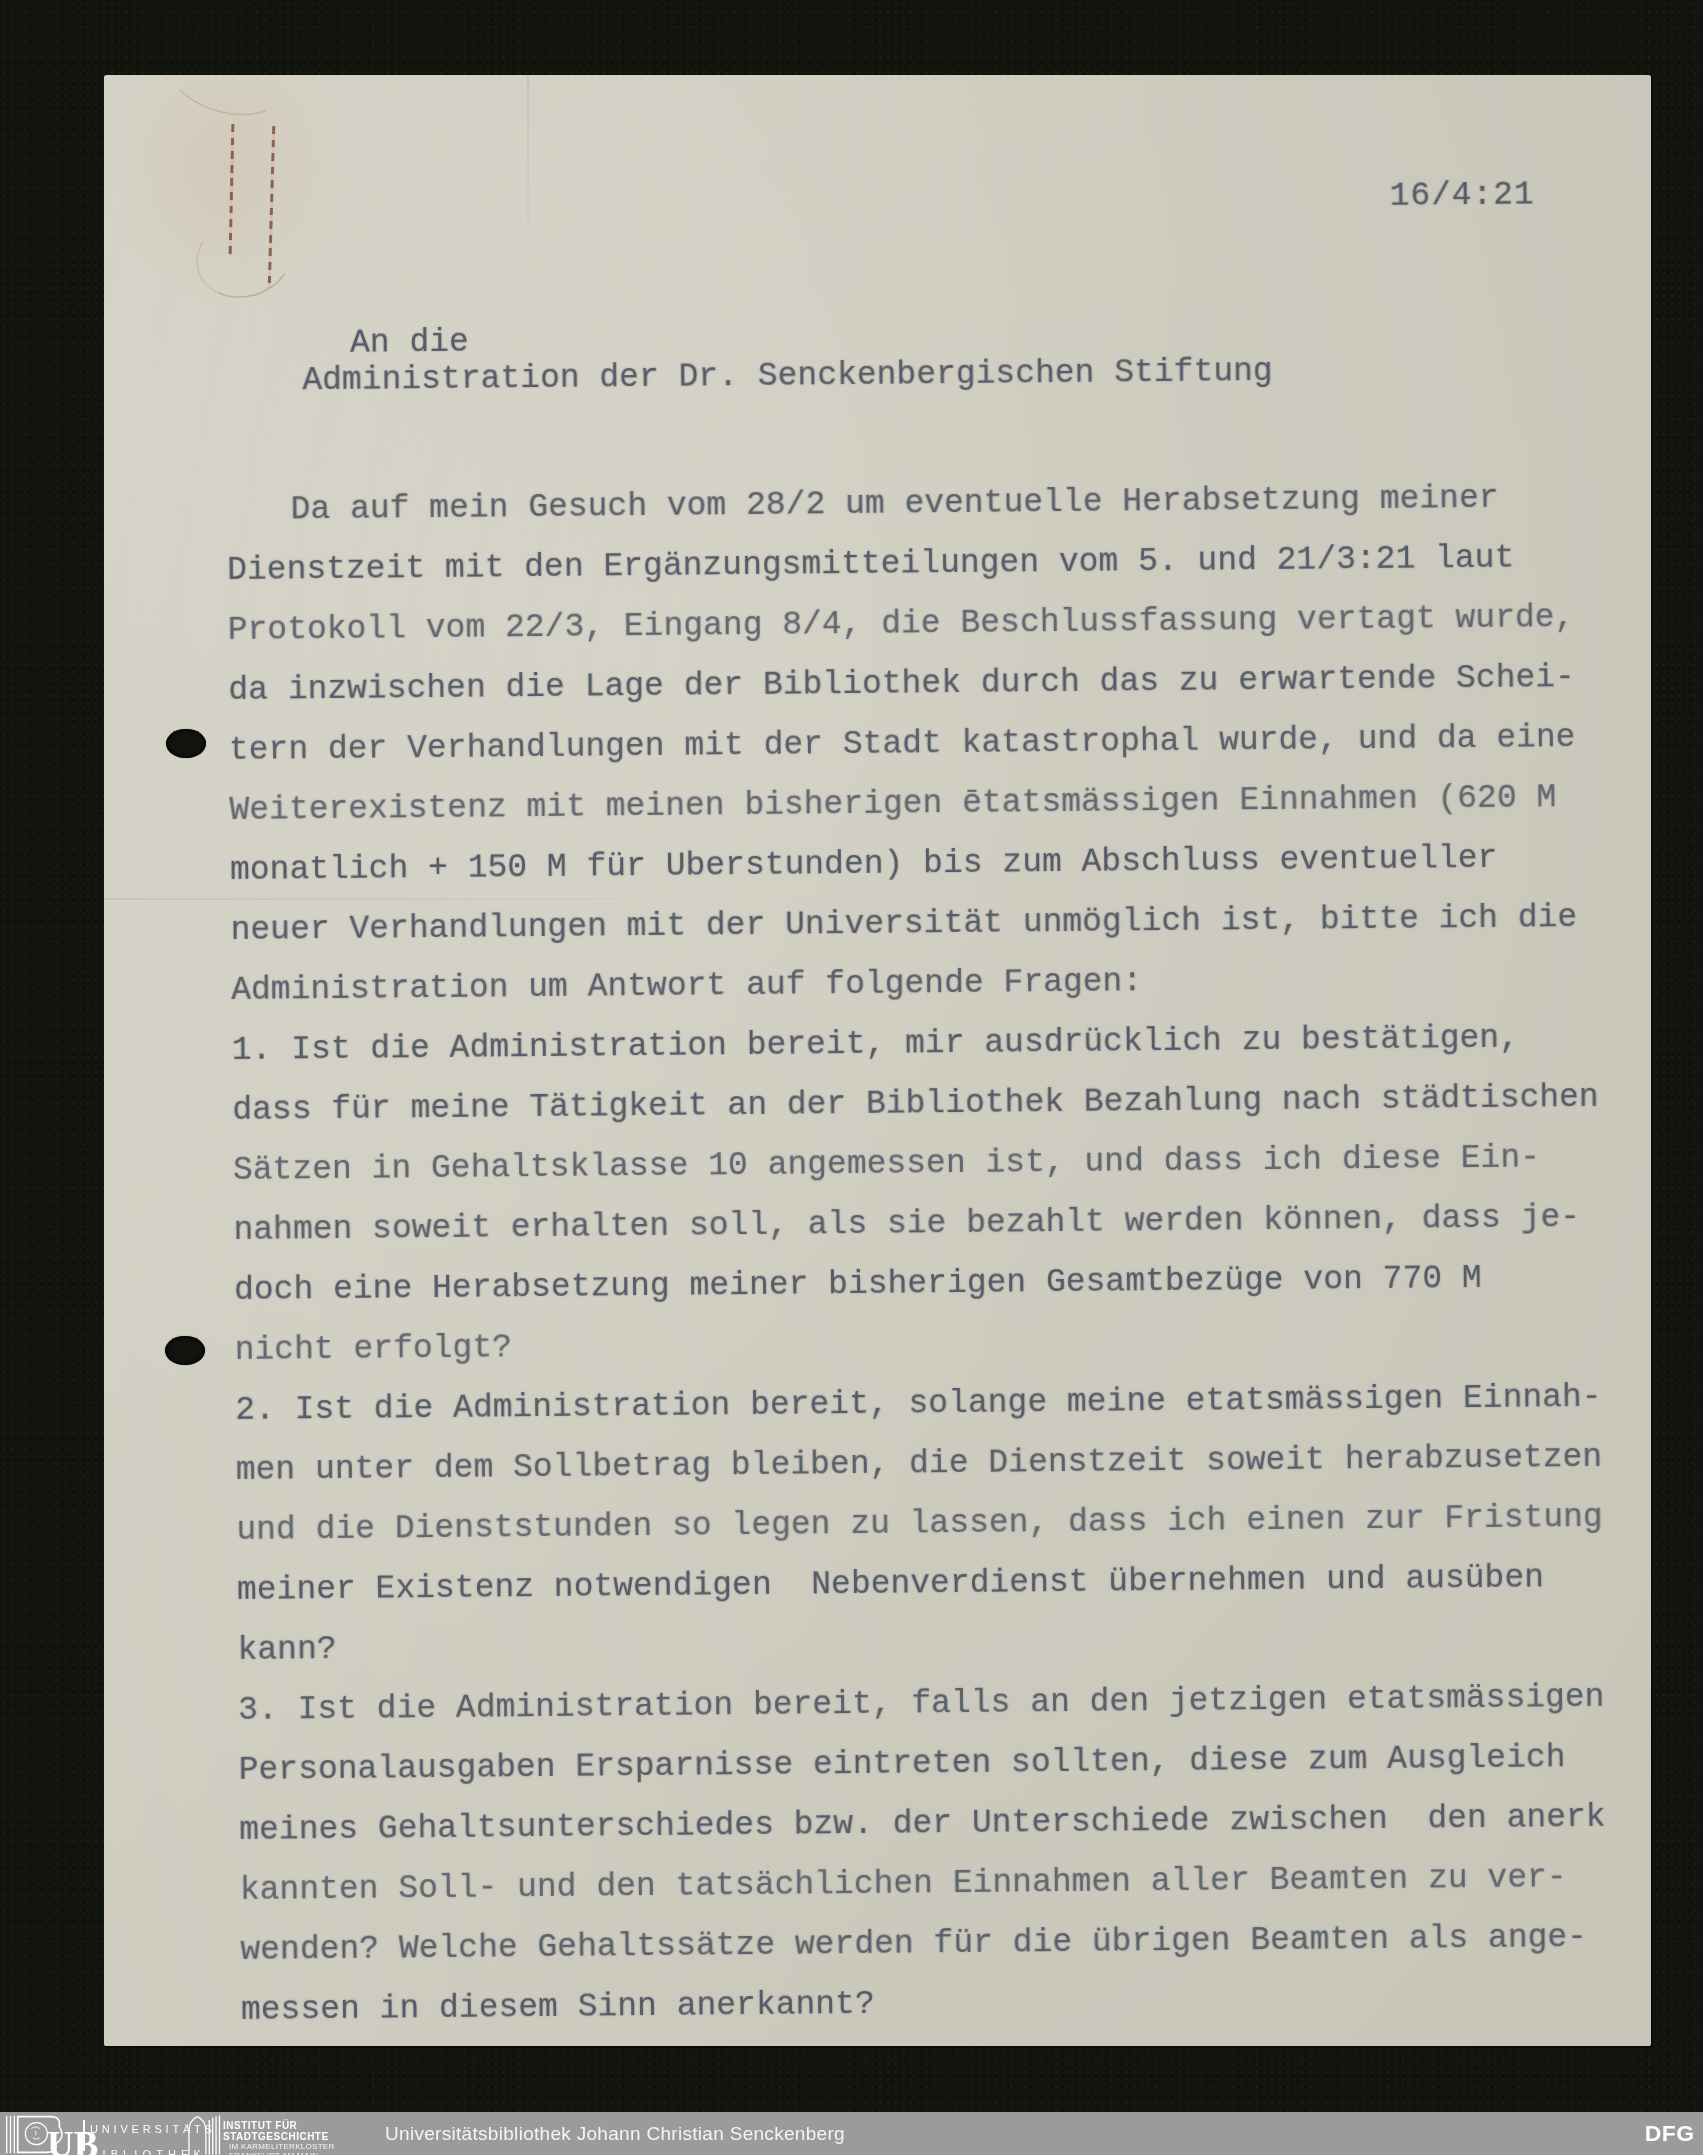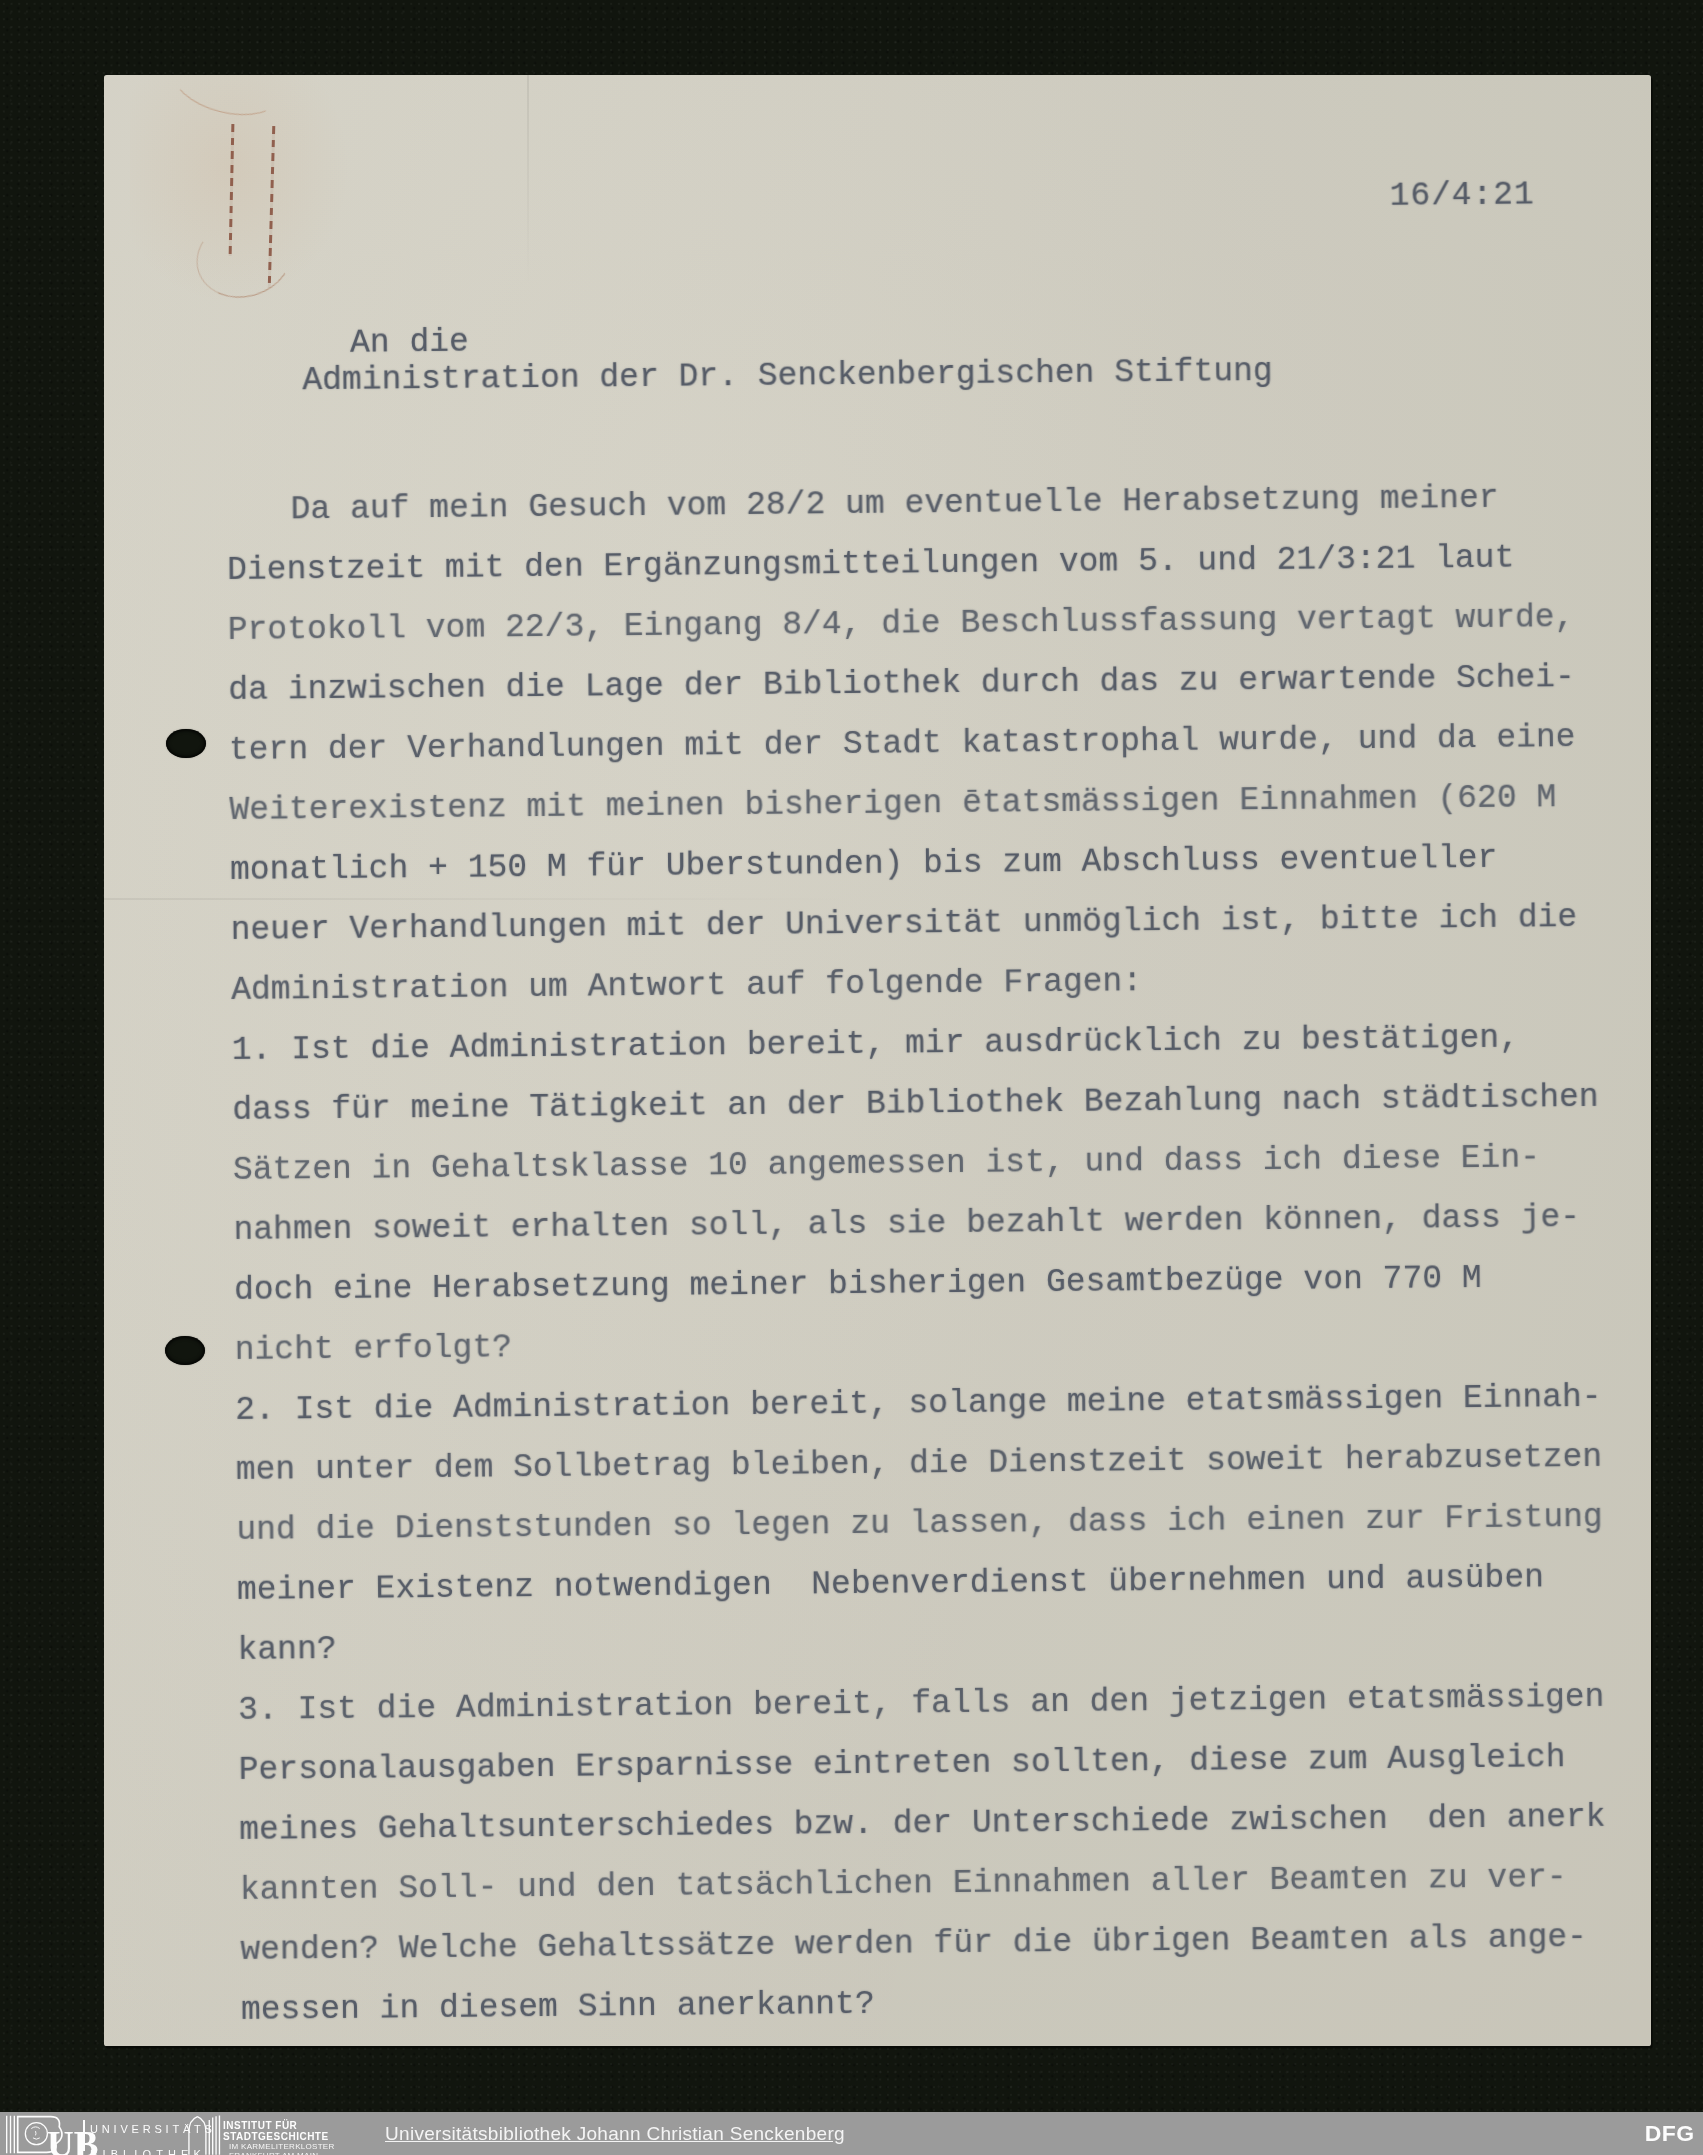--- a/index.html
+++ b/index.html
@@ -116,21 +116,21 @@
   .ub-caption .r1{font-size:11px;letter-spacing:3.8px;line-height:11px;}
   .ub-caption .r2{font-size:11px;letter-spacing:5.1px;line-height:11px;margin-top:14px;}
   .ub-caption .r3{font-size:7.7px;letter-spacing:1.5px;line-height:7.7px;margin-top:1.7px;}
   .ifs-group{position:absolute;left:183px;top:1.7px;height:41px;}
   .ifs-mark{position:absolute;left:0;top:0;}
   .ifs-caption{position:absolute;left:40px;top:6px;white-space:nowrap;}
   .ifs-caption .b{font-weight:bold;font-size:10px;line-height:11px;letter-spacing:0.5px;}
   .ifs-caption .s{font-size:8px;line-height:8.5px;letter-spacing:0.3px;margin-top:0.9px;opacity:.95;padding-left:6px;}
   .lib-name{
     position:absolute;left:385px;top:0;height:44px;line-height:44px;
-    font-size:19px;color:#f4f4f4;letter-spacing:0.3px;text-decoration:underline;
+    font-size:19px;color:#f4f4f4;letter-spacing:0.3px;
   }
   .dfg{
     position:absolute;right:9.4px;top:0;height:44px;line-height:44px;
     font-weight:bold;font-size:23px;letter-spacing:0.4px;color:#fdfdfd;
     transform:scaleY(.92);
   }
 </style>
 </head>
 <body>
 

